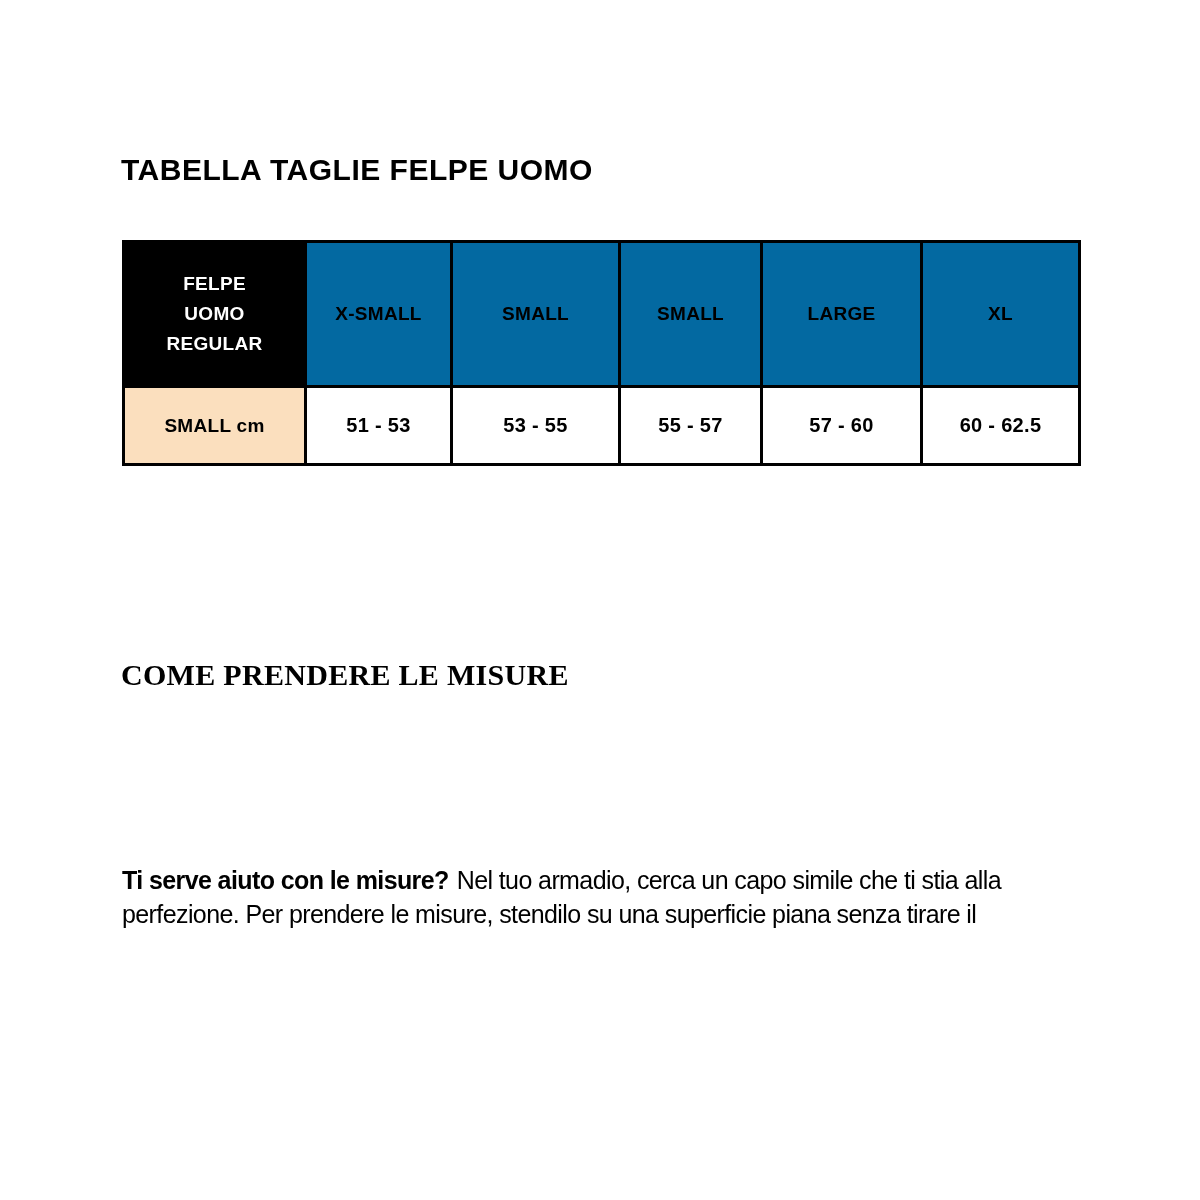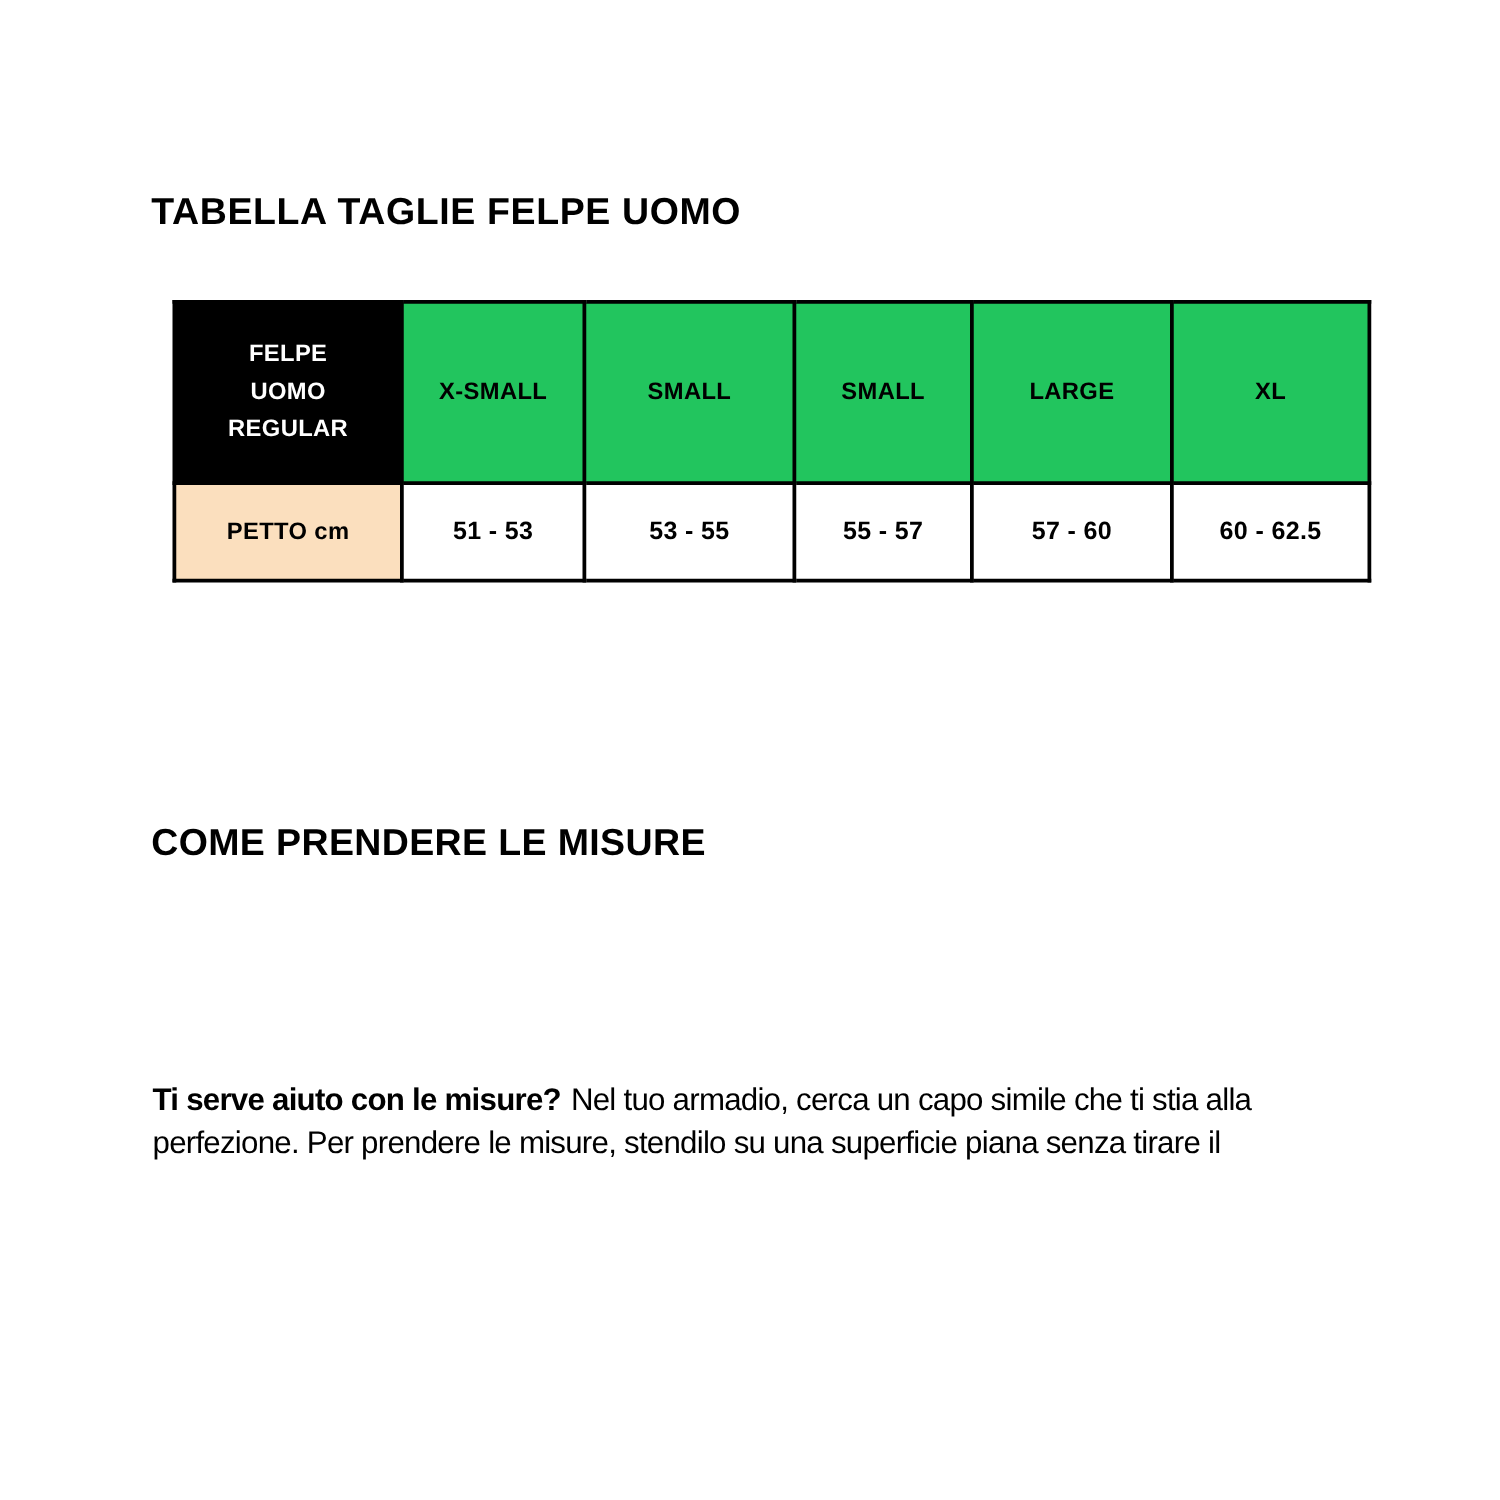--- a/index.html
+++ b/index.html
@@ -28,21 +28,21 @@
     font-size: 30px;
     font-weight: bold;
     letter-spacing: 0.5px;
     line-height: 36px;
     white-space: nowrap;
   }
 
   
   table.size-table {
     position: absolute;
-    left: 138px;
+    left: 122px;
     top: 240px;
     width: 956px;
     border-collapse: collapse;
     table-layout: fixed;
   }
   table.size-table th,
   table.size-table td {
     border: 3px solid #000000;
     text-align: center;
     vertical-align: middle;
@@ -55,21 +55,21 @@
     color: #ffffff;
     font-size: 19px;
     font-weight: bold;
     letter-spacing: 0.3px;
   }
   th.corner-cell .corner-line {
     display: block;
     line-height: 30px;
   }
   th.size-cell {
-    background: #22c55e;
+    background: #0369a1;
     font-size: 19px;
     font-weight: bold;
     letter-spacing: 0.3px;
   }
   td.row-label-cell {
     background: #FBDFBE;
     font-size: 19px;
     font-weight: bold;
     letter-spacing: 0.3px;
   }
@@ -84,20 +84,21 @@
   .section-heading {
     position: absolute;
     left: 121px;
     top: 657px;
     margin: 0;
     font-size: 30px;
     font-weight: bold;
     letter-spacing: 0.3px;
     line-height: 36px;
     white-space: nowrap;
+    font-family: Liberation Serif, serif;
   }
 
   
   .body-paragraph {
     position: absolute;
     left: 122px;
     margin: 0;
     font-size: 25px;
     font-weight: normal;
     letter-spacing: -0.6px;
@@ -135,21 +136,21 @@
           <span class="corner-line">UOMO</span>
           <span class="corner-line">REGULAR</span>
         </th>
         <th class="size-cell">X-SMALL</th>
         <th class="size-cell">SMALL</th>
         <th class="size-cell">SMALL</th>
         <th class="size-cell">LARGE</th>
         <th class="size-cell">XL</th>
       </tr>
       <tr class="data-row">
-        <td class="row-label-cell">PETTO cm</td>
+        <td class="row-label-cell">SMALL cm</td>
         <td class="value-cell">51 - 53</td>
         <td class="value-cell">53 - 55</td>
         <td class="value-cell">55 - 57</td>
         <td class="value-cell">57 - 60</td>
         <td class="value-cell">60 - 62.5</td>
       </tr>
     </tbody>
   </table>
 
   <h2 class="section-heading">COME PRENDERE LE MISURE</h2>

